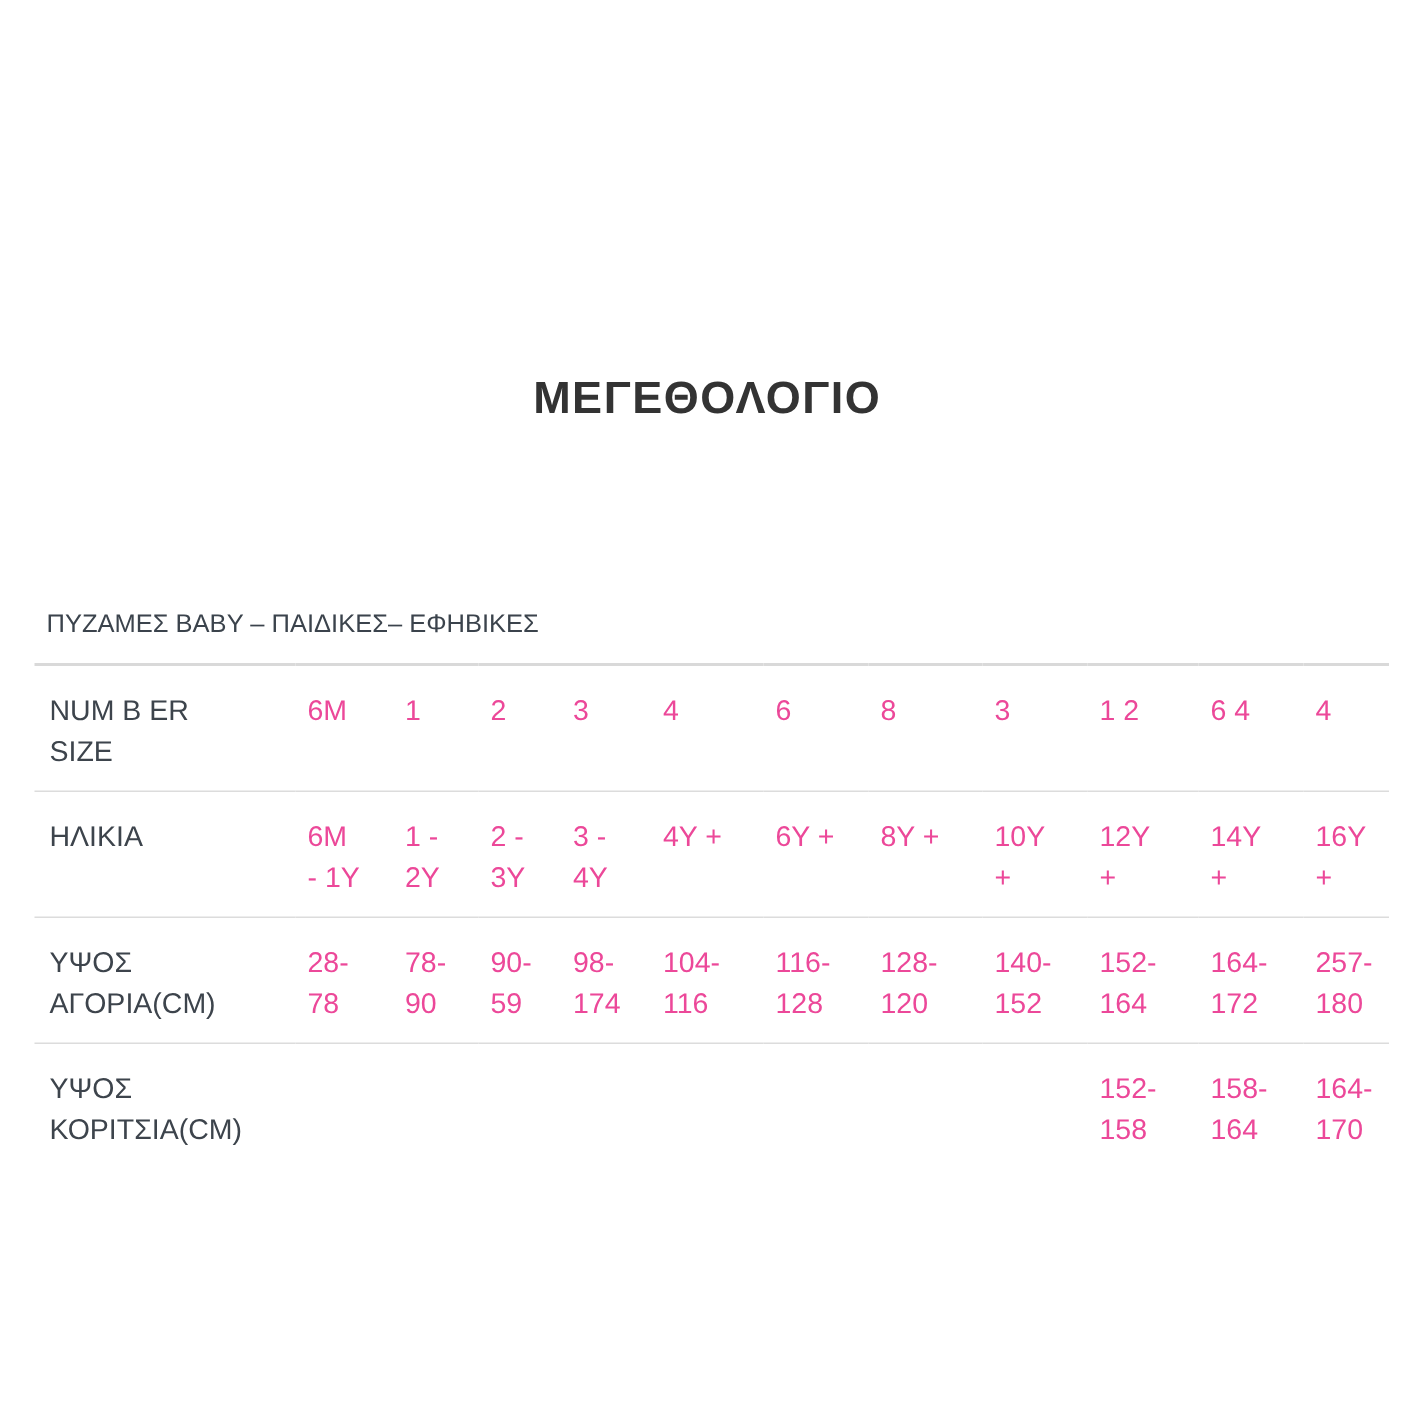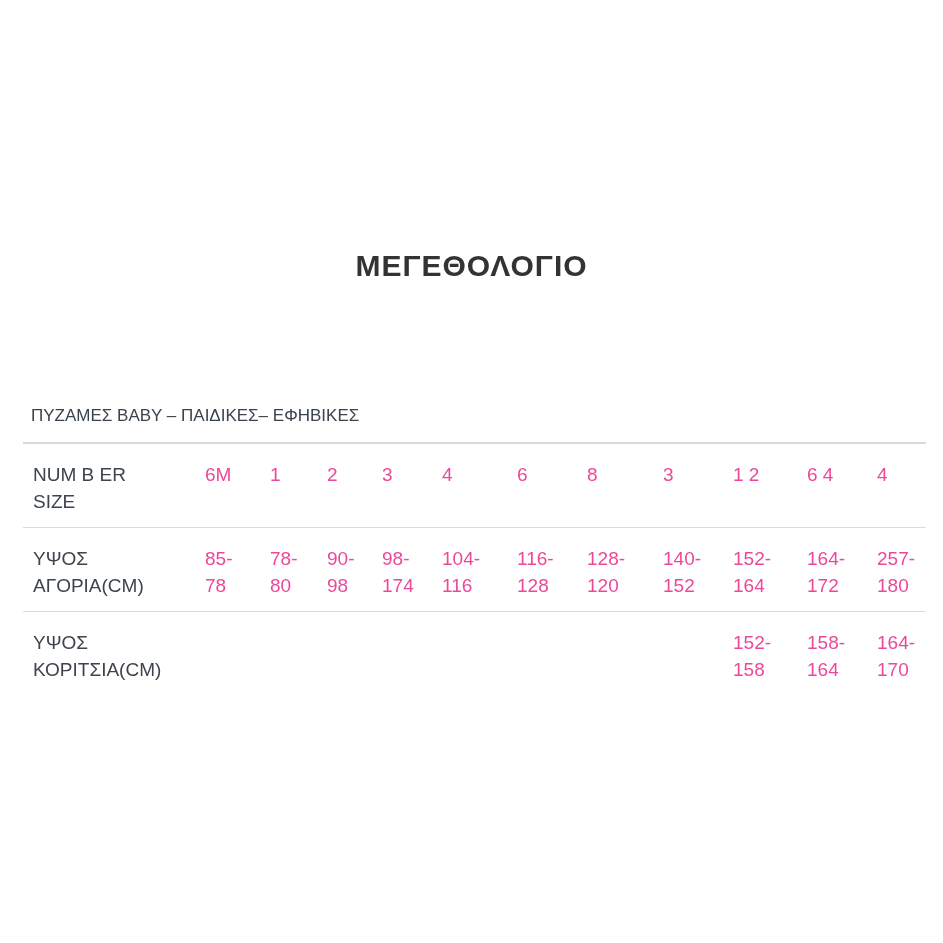--- a/index.html
+++ b/index.html
@@ -91,28 +91,50 @@
         <td>3</td>
         <td>4</td>
         <td>6</td>
         <td>8</td>
         <td>3</td>
         <td>1 2</td>
         <td>6 4</td>
         <td>4</td>
       </tr>
       <tr>
+        <td class="row-label">ΗΛΙΚΙΑ</td>
+        <td>6M
+- 1Y</td>
+        <td>1 -
+2Y</td>
+        <td>2 -
+3Y</td>
+        <td>3 -
+4Y</td>
+        <td>4Y +</td>
+        <td>6Y +</td>
+        <td>8Y +</td>
+        <td>10Y
++</td>
+        <td>12Y
++</td>
+        <td>14Y
++</td>
+        <td>16Y
++</td>
+      </tr>
+      <tr>
         <td class="row-label">ΥΨΟΣ
 ΑΓΟΡΙΑ(CM)</td>
-        <td>85-
+        <td>28-
 78</td>
         <td>78-
-80</td>
+90</td>
         <td>90-
-98</td>
+59</td>
         <td>98-
 174</td>
         <td>104-
 116</td>
         <td>116-
 128</td>
         <td>128-
 120</td>
         <td>140-
 152</td>

